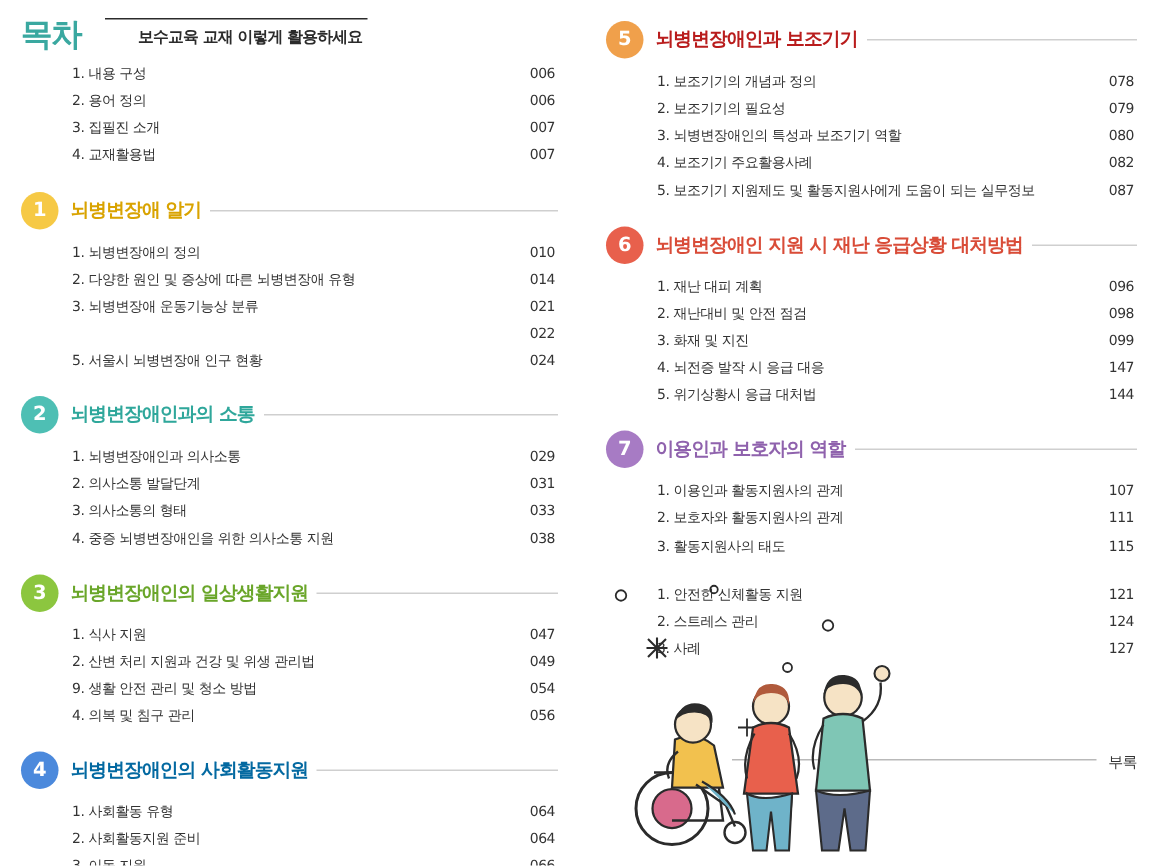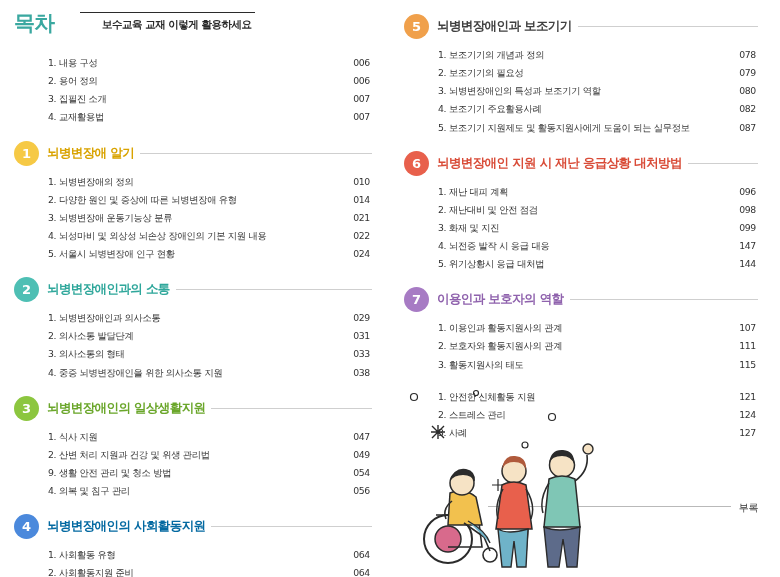--- a/index.html
+++ b/index.html
@@ -30,21 +30,20 @@
   }
   .col-right {
     width: 390px;
     padding: 10px 22px 0 14px;
   }
 
   
   .toc-head {
     display: flex;
     align-items: flex-start;
-    gap: 10px;
     margin-bottom: 2px;
   }
   .toc-title {
     font-size: 21px;
     font-weight: bold;
     color: #3aa8a0;
     letter-spacing: -1px;
     line-height: 1;
     padding-top: 3px;
     width: 56px;
@@ -133,34 +132,34 @@
     font-size: 9.3px;
     color: #333333;
     text-align: right;
     min-width: 20px;
   }
 
   
   .intro-entries {
     padding-left: 34px;
     padding-right: 2px;
-    margin-top: 17px;
+    margin-top: 4px;
   }
 
   
   .c-yellow { background: #f6c945; }
   .t-yellow { color: #d9a300; }
   .c-teal { background: #4ebfb4; }
   .t-teal { color: #2fa79b; }
   .c-green { background: #8cc63f; }
   .t-green { color: #6aa62a; }
   .c-blue { background: #4b89dc; }
   .t-blue { color: #0369a1; }
   .c-orange { background: #f0a04b; }
-  .t-orange { color: #404040; text-align: right; }
+  .t-orange { color: #b91c1c; text-align: right; }
   .c-red { background: #e8604c; }
   .t-red { color: #d94c38; text-align: right; }
   .c-purple { background: #a77bc4; }
   .t-purple { color: #8f62ad; }
   .c-cyan { background: #3ab6c9; }
   .t-cyan { color: #2da0b3; }
 
   
   .appendix {
     position: absolute;
@@ -247,21 +246,20 @@
           <span class="label">2. 다양한 원인 및 증상에 따른 뇌병변장애 유형</span>
           <span class="dots"></span>
           <span class="page-no">014</span>
         </div>
         <div class="entry">
           <span class="label">3. 뇌병변장애 운동기능상 분류</span>
           <span class="dots"></span>
           <span class="page-no">021</span>
         </div>
         <div class="entry">
-          <span class="label">4. 뇌성마비 및 외상성 뇌손상 장애인의 기본 지원 내용</span>
           <span class="dots"></span>
           <span class="page-no">022</span>
         </div>
         <div class="entry">
           <span class="label">5. 서울시 뇌병변장애 인구 현황</span>
           <span class="dots"></span>
           <span class="page-no">024</span>
         </div>
       </div>
     </div>

